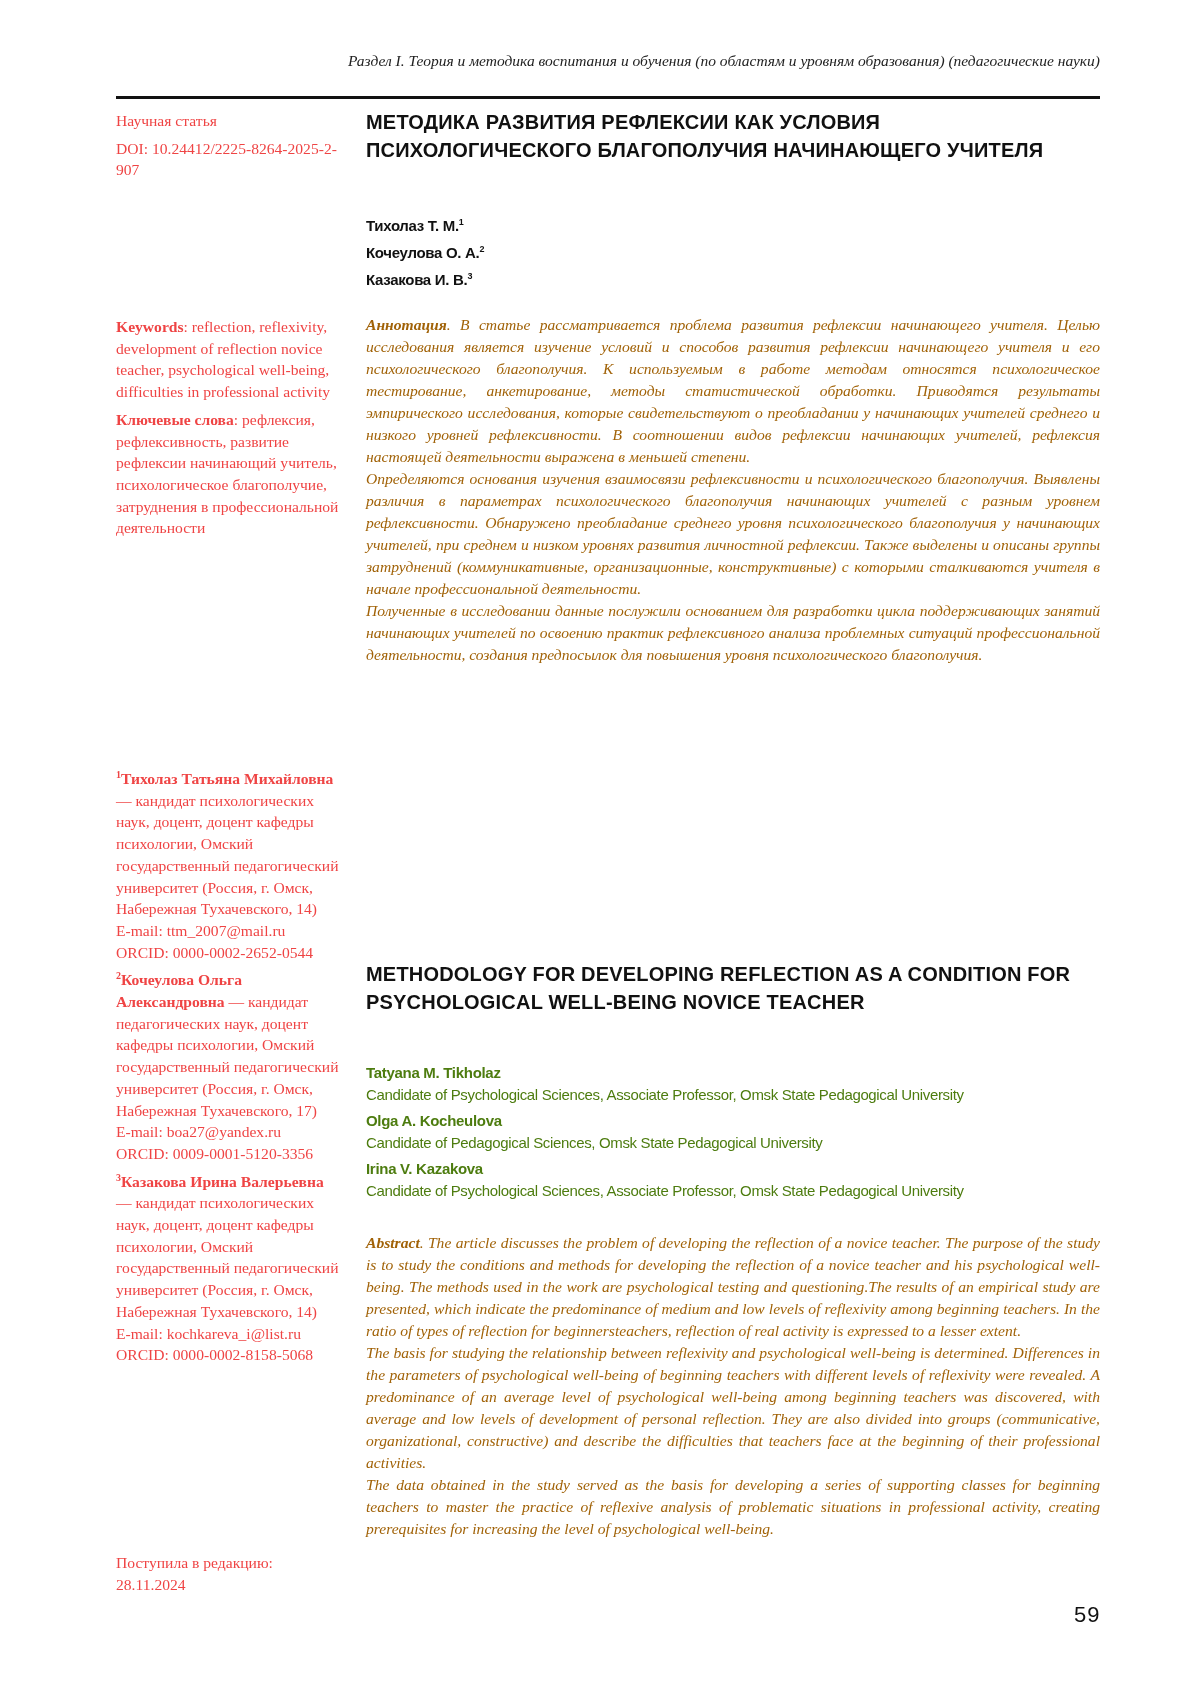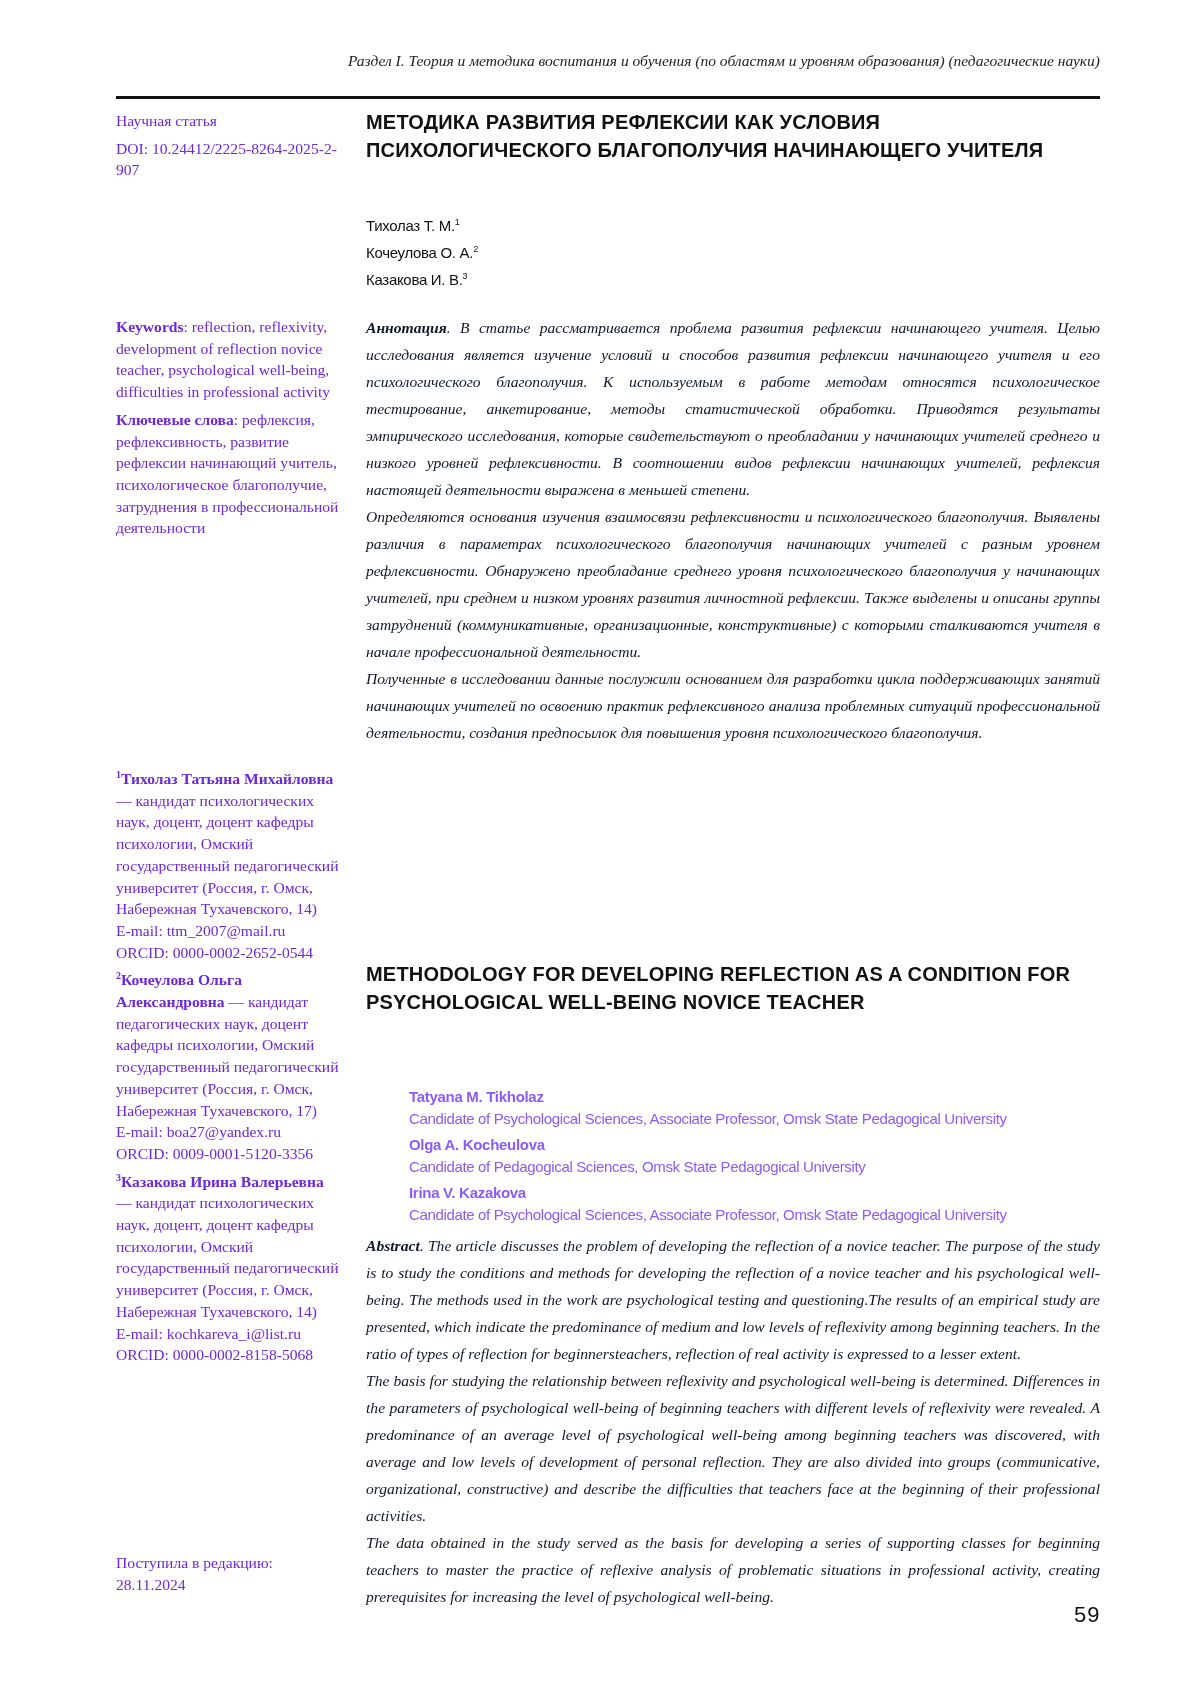--- a/index.html
+++ b/index.html
@@ -4,47 +4,47 @@
   <style>
     html, body { margin: 0; padding: 0; background: #ffffff; }
     body { width: 1200px; height: 1697px; position: relative; overflow: hidden; color: #111; }
     .running-header {
       position: absolute; left: 200px; top: 52px; width: 900px; text-align: right;
       font-family: "Liberation Serif", serif; font-style: italic; font-size: 15.5px; color: #222;
     }
     .header-rule { position: absolute; left: 116px; top: 96px; width: 984px; height: 3px; background: #111; }
     .left-col {
       position: absolute; left: 116px; width: 225px;
-      font-family: "Liberation Serif", serif; font-size: 15.6px; line-height: 21.7px; color: #6d28d9;
+      font-family: "Liberation Serif", serif; font-size: 15.6px; line-height: 21.7px; color: #ef4444;
     }
     .left-col p { margin: 0 0 6px 0; }
     .meta-block { top: 110px; }
     .keywords-block { top: 316px; }
     .authors-block { top: 768px; }
     .received-block { top: 1552px; }
     .b { font-weight: bold; }
     .sup { font-size: 10px; vertical-align: super; line-height: 0; }
     .right-col { position: absolute; left: 366px; width: 734px; }
     .title {
       font-family: "Liberation Sans", sans-serif; font-weight: bold; font-size: 20px;
       line-height: 28px; letter-spacing: 0.2px; color: #111; margin: 0;
     }
     .ru-title { top: 108px; }
     .en-title { top: 960px; }
-    .authors-ru { top: 212px; font-family: "Liberation Sans", sans-serif; font-weight: normal; font-size: 15px; }
+    .authors-ru { top: 212px; font-family: "Liberation Sans", sans-serif; font-weight: bold; font-size: 15px; }
     .authors-ru div { height: 27px; line-height: 27px; letter-spacing: -0.3px; }
     .authors-ru .sup { font-size: 9px; }
     .abstract {
       font-family: "Liberation Serif", serif; font-style: italic; font-size: 15.6px;
-      line-height: 27px; color: #0f172a; text-align: justify;
+      line-height: 22px; color: #a16207; text-align: justify;
     }
     .abstract p { margin: 0; }
     .abstract .lead { font-weight: bold; }
     .abstract-ru { top: 314px; }
-    .authors-en { top: 1086px; font-family: "Liberation Sans", sans-serif; font-size: 15px; color: #8b5cf6; margin-left: 43px; }
+    .authors-en { top: 1062px; font-family: "Liberation Sans", sans-serif; font-size: 15px; color: #4d7c0f; }
     .authors-en .name { font-weight: bold; line-height: 22px; letter-spacing: -0.3px; }
     .authors-en .aff { line-height: 22px; margin-bottom: 4px; letter-spacing: -0.35px; }
     .abstract-en { top: 1232px; }
     .page-number {
       position: absolute; left: 1060px; top: 1604px; width: 40px; text-align: right;
       font-family: Liberation Mono, monospace; font-size: 22px; color: #111;
     }
   </style>
 </head>
 <body>

